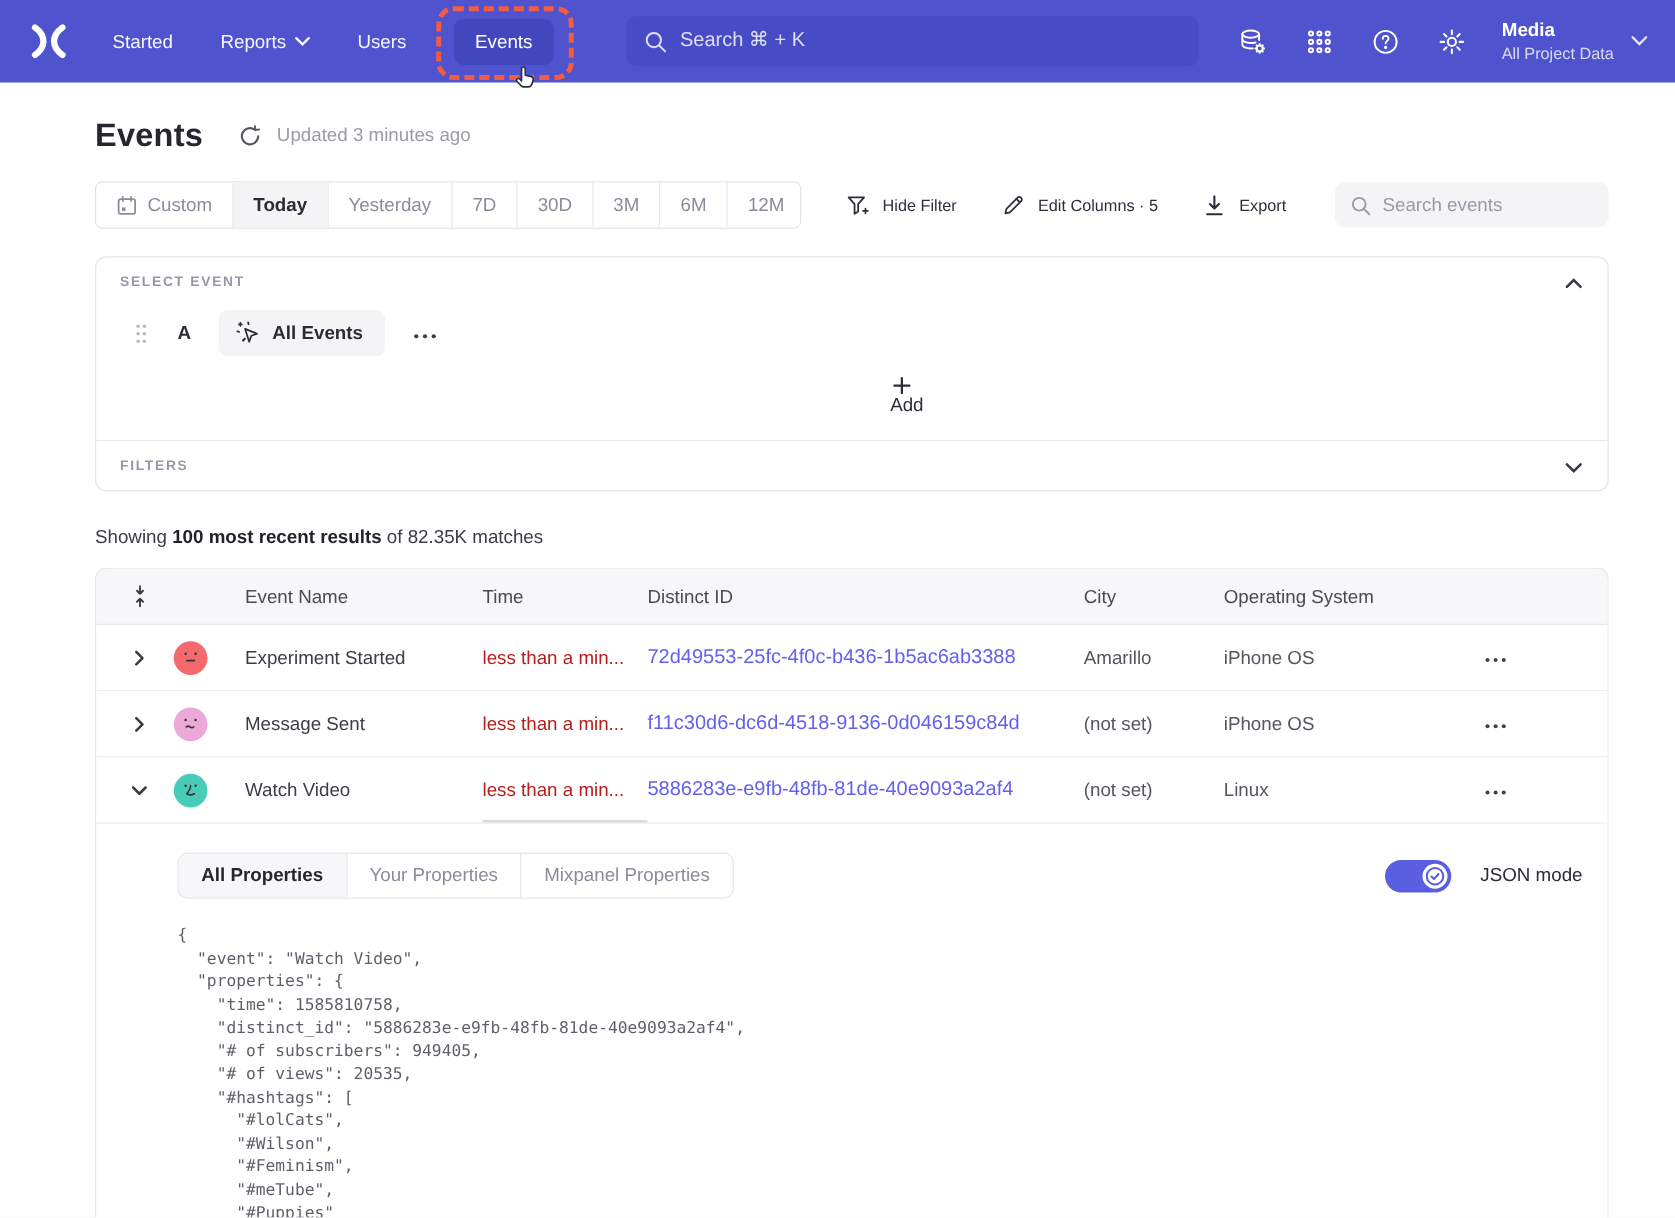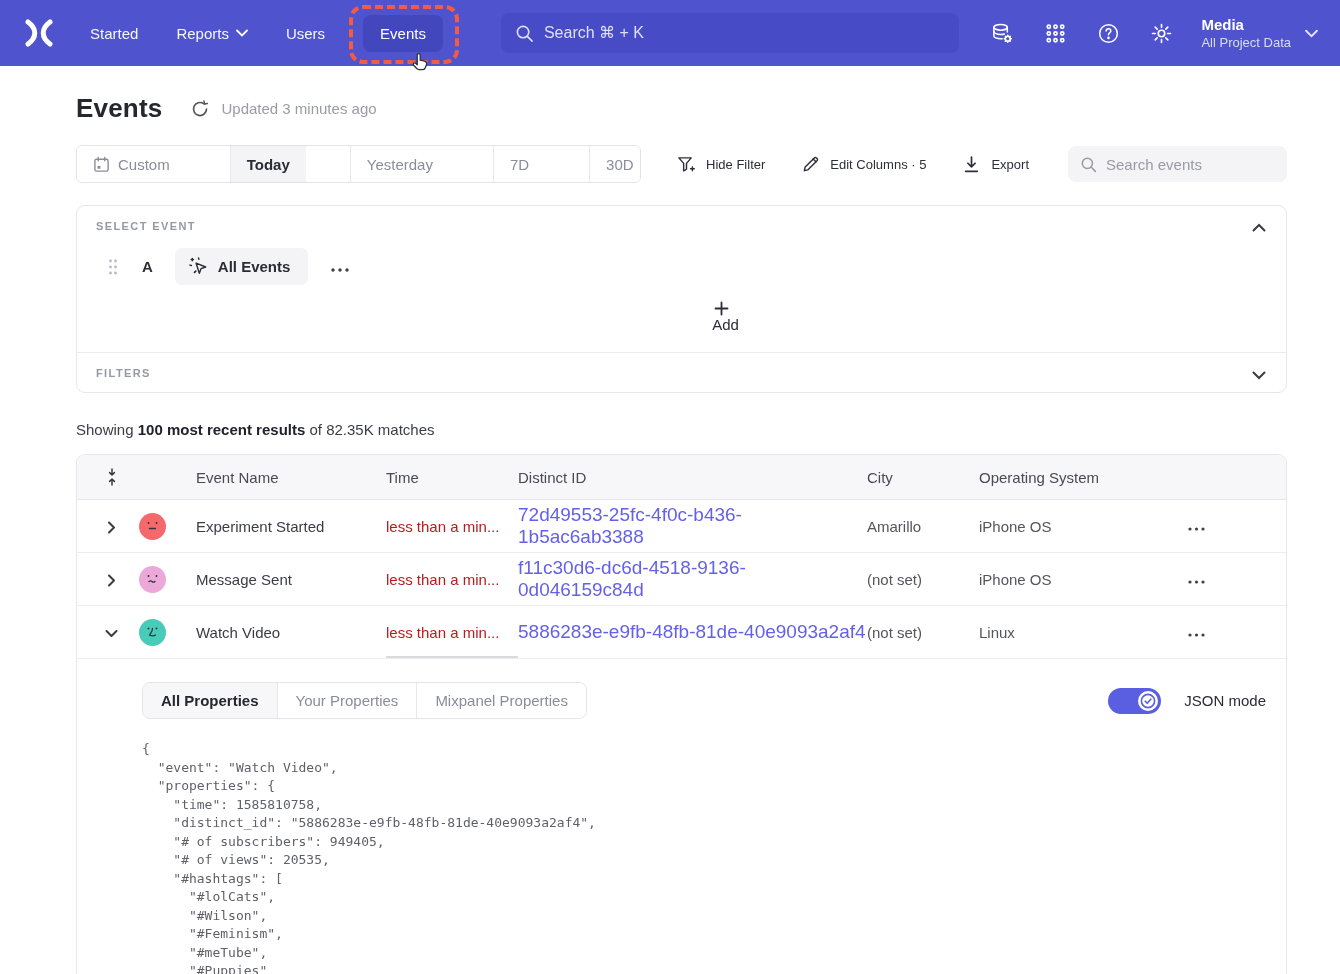--- a/index.html
+++ b/index.html
@@ -31,21 +31,21 @@
 
   
   .main { margin-left:76px; width:1211px; }
   .page-header { margin-top:27px; display:flex; align-items:center; }
   .page-title { font-size:26px; font-weight:700; color:#26262f; letter-spacing:.2px; }
   .refresh-btn { margin-left:29px; width:18px; height:18px; color:#55555f; cursor:pointer; }
   .refresh-btn svg { width:18px; height:18px; }
   .updated-text { margin-left:12px; font-size:15px; color:#9b9ba6; }
 
   .controls-row { margin-top:21px; display:flex; align-items:center; justify-content:space-between; }
-  .segmented { display:inline-flex; border:1px solid #e2e2e7; border-radius:6px; overflow:hidden; background:#fff;gap:44px; }
+  .segmented { display:inline-flex; border:1px solid #e2e2e7; border-radius:6px; overflow:hidden; background:#fff; }
   .seg-btn { height:36px; display:flex; align-items:center; gap:8px; padding:0 16px; font-size:15px; color:#8b8c9a; background:#fff; border:none; border-left:1px solid #e8e8ec; cursor:pointer; font-family:inherit; white-space:nowrap; }
   .seg-btn:first-child { border-left:none; }
   .seg-btn.selected { background:#f4f4f6; color:#2b2b36; font-weight:700; }
   .seg-btn svg { width:17px; height:17px; color:#8b8c9a; }
 
   .right-tools { display:flex; align-items:center; }
   .tool-btn { display:flex; align-items:center; gap:10px; font-size:13px; color:#2e2e3a; cursor:pointer; margin-left:36px; white-space:nowrap; }
   .tool-btn svg { width:19px; height:19px; color:#2e2e3a; }
   .search-events { margin-left:39px; width:219px; height:36px; background:#f4f4f6; border-radius:8px; display:flex; align-items:center; padding:0 12px; }
   .search-events svg { width:17px; height:17px; stroke:#9a9aa6; flex:0 0 auto; }
@@ -84,21 +84,21 @@
   .th { font-size:15px; color:#4a4a56; font-weight:500; }
   .collapse-icon { justify-self:start; margin-left:27px; width:16px; height:18px; color:#3a3a44; cursor:pointer; }
   .collapse-icon svg { width:16px; height:18px; }
   .trow { height:53px; border-bottom:1px solid #ededf1; position:relative; background:#fff; }
   .row-chevron { justify-self:start; margin-left:28px; width:13px; height:13px; color:#3a3a44; cursor:pointer; }
   .row-chevron svg { width:13px; height:13px; }
   .avatar { margin-left:10px; width:27px; height:27px; border-radius:50%; display:flex; align-items:center; justify-content:center; }
   .avatar svg { width:19px; height:16px; }
   .cell-event { font-size:15px; color:#3c3c47; }
   .cell-time { font-size:15px; color:#b91c1c; }
-  .cell-id { font-size:19px; color:#6560ea; cursor:pointer; }
+  .cell-id { font-size:16px; color:#6560ea; cursor:pointer; }
   .cell-plain { font-size:15px; color:#55555f; }
   .row-more { justify-self:start; margin-left:22px; cursor:pointer; padding:5px; }
   .row-more svg { width:17px; height:4px; color:#3f3f49; }
   .time-underline { position:absolute; left:309px; bottom:0; width:132px; height:2px; background:#d9d9de; }
 
   
   .detail { background:#fff; padding:23px 20px 0 65px; }
   .detail-top { display:flex; align-items:center; }
   .tabs { display:inline-flex; border:1px solid #e4e4e8; border-radius:8px; overflow:hidden; }
   .tab { height:35px; display:flex; align-items:center; padding:0 18px; font-size:15px; color:#8b8c9a; background:#fff; border-left:1px solid #e8e8ec; cursor:pointer; white-space:nowrap; }

